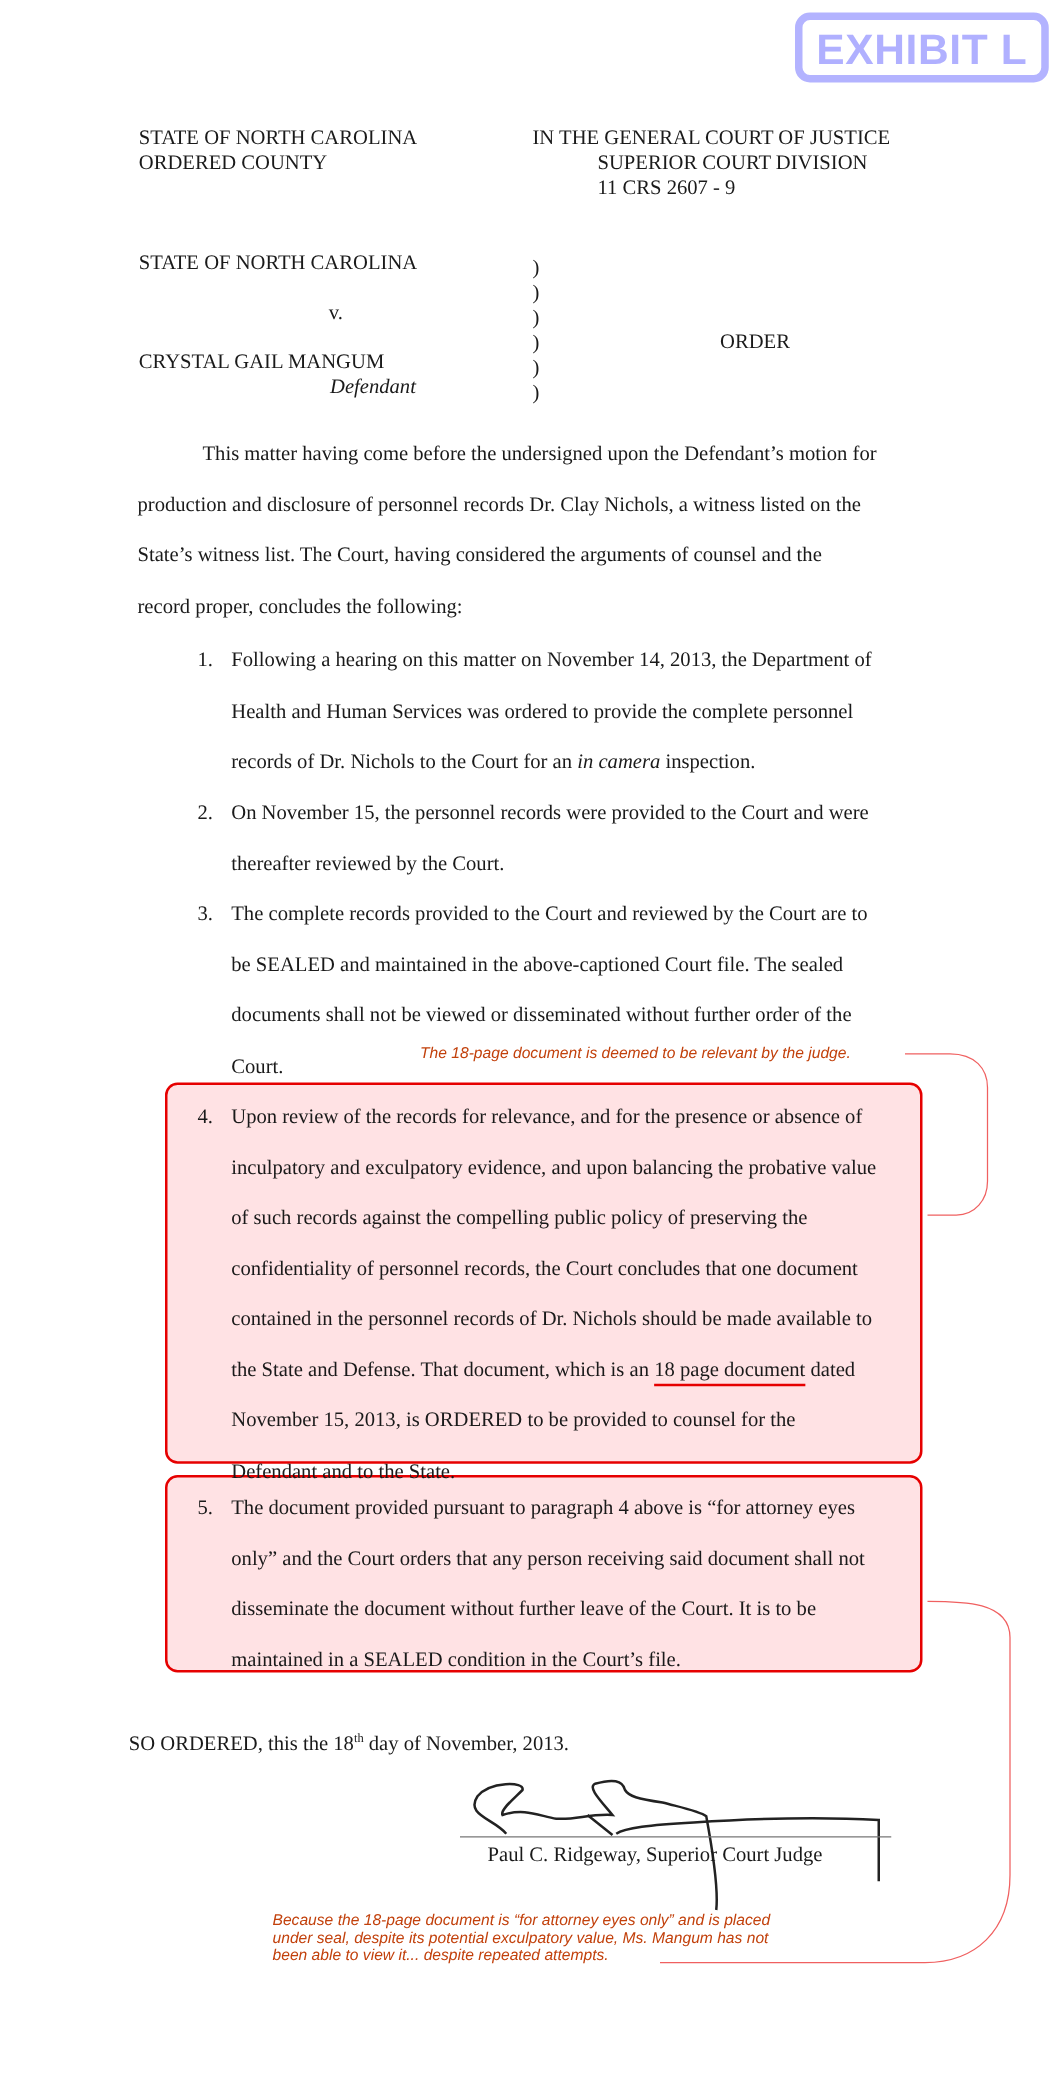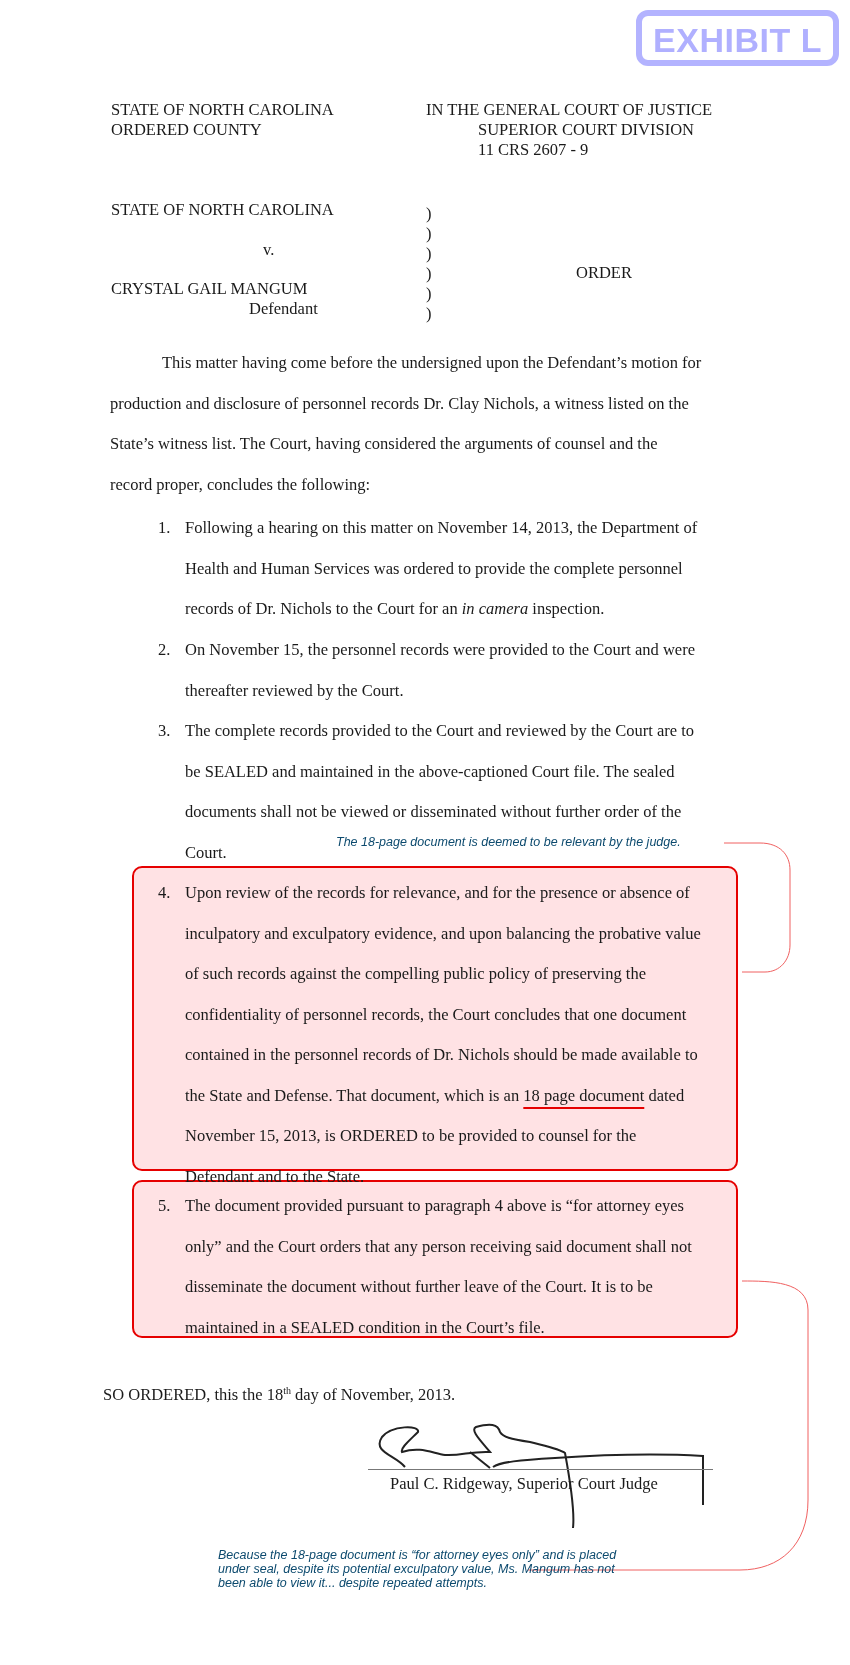--- a/index.html
+++ b/index.html
@@ -20,21 +20,21 @@
   .parens { left: 426px; top: 204px; line-height: 20px; }
   .order-title { left: 528px; top: 263px; margin-left: 48px; }
 
   .para { position: absolute; left: 110px; width: 630px; line-height: 40.5px; font-size: 16.5px; }
   .item { position: absolute; left: 185px; width: 560px; line-height: 40.5px; font-size: 16.5px; }
   .item .num { position: absolute; left: -27px; }
 
   .hl-box { position: absolute; background: #ffe2e4; border: 2px solid #e60000; border-radius: 10px; box-sizing: border-box; }
   .ul { text-decoration: underline; text-decoration-color: #e60000; text-decoration-thickness: 2px; text-underline-offset: 6px; }
 
-  .note { font-family: "Liberation Sans", "DejaVu Sans", sans-serif; font-style: italic; color: #0c4a6e; font-size: 12.5px; }
+  .note { font-family: "Liberation Sans", "DejaVu Sans", sans-serif; font-style: italic; color: #c2410c; font-size: 12.5px; }
   .sig-line { left: 368px; top: 1469px; width: 345px; height: 1px; background: #777; }
   .sig-name { left: 390px; top: 1474px; }
   svg.overlay { position: absolute; left: 0; top: 0; pointer-events: none; }
   sup { font-size: 10px; line-height: 0; }
 </style>
 </head>
 <body>
 
 <div class="abs exhibit">
   <span>EXHIBIT L</span>
@@ -47,21 +47,21 @@
 <div class="abs serif caption-right">
   <div>IN THE GENERAL COURT OF JUSTICE</div>
   <div>SUPERIOR COURT DIVISION</div>
   <div>11 CRS 2607 - 9</div>
 </div>
 
 <div class="abs serif party-block" style="width:300px;">
   <div>STATE OF NORTH CAROLINA</div>
   <div style="position:absolute; left:152px; top:40px;">v.</div>
   <div style="position:absolute; left:0; top:79px; white-space:nowrap;">CRYSTAL GAIL MANGUM</div>
-  <div style="position:absolute; left:138px; top:99px; ">Defendant</div>
+  <div style="position:absolute; left:153px; top:99px; font-style:italic;">Defendant</div>
 </div>
 <div class="abs serif parens">
   <div>)</div>
   <div>)</div>
   <div>)</div>
   <div>)</div>
   <div>)</div>
   <div>)</div>
 </div>
 <div class="abs serif order-title">ORDER</div>
@@ -130,17 +130,17 @@
 
 <svg class="overlay" width="850" height="1665">
   <path d="M724,843 L760,843 C780,843 790,855 790,870 L790,945 C790,960 780,972 765,972 L742,972" fill="none" stroke="#f06060" stroke-width="1"></path>
   <path d="M742,1281 C770,1281 808,1281 808,1310 L808,1500 C808,1545 780,1570 740,1570 L528,1570" fill="none" stroke="#f06060" stroke-width="1"></path>
 </svg>
 
 <div class="abs note" style="left:336px; top:835px; white-space:nowrap;">
   <span>The 18-page document is deemed to be relevant  by the judge.</span>
 </div>
 
-<div class="abs note" style="left:218px; top:1529px; line-height:14px; white-space:nowrap;margin-top:19px;">
+<div class="abs note" style="left:218px; top:1529px; line-height:14px; white-space:nowrap;">
   <div>Because the 18-page document is “for attorney eyes only” and is placed</div>
   <div>under seal, despite its potential exculpatory value, Ms. Mangum has not</div>
   <div>been able to view it... despite repeated attempts.</div>
 </div>
 
 </body></html>

